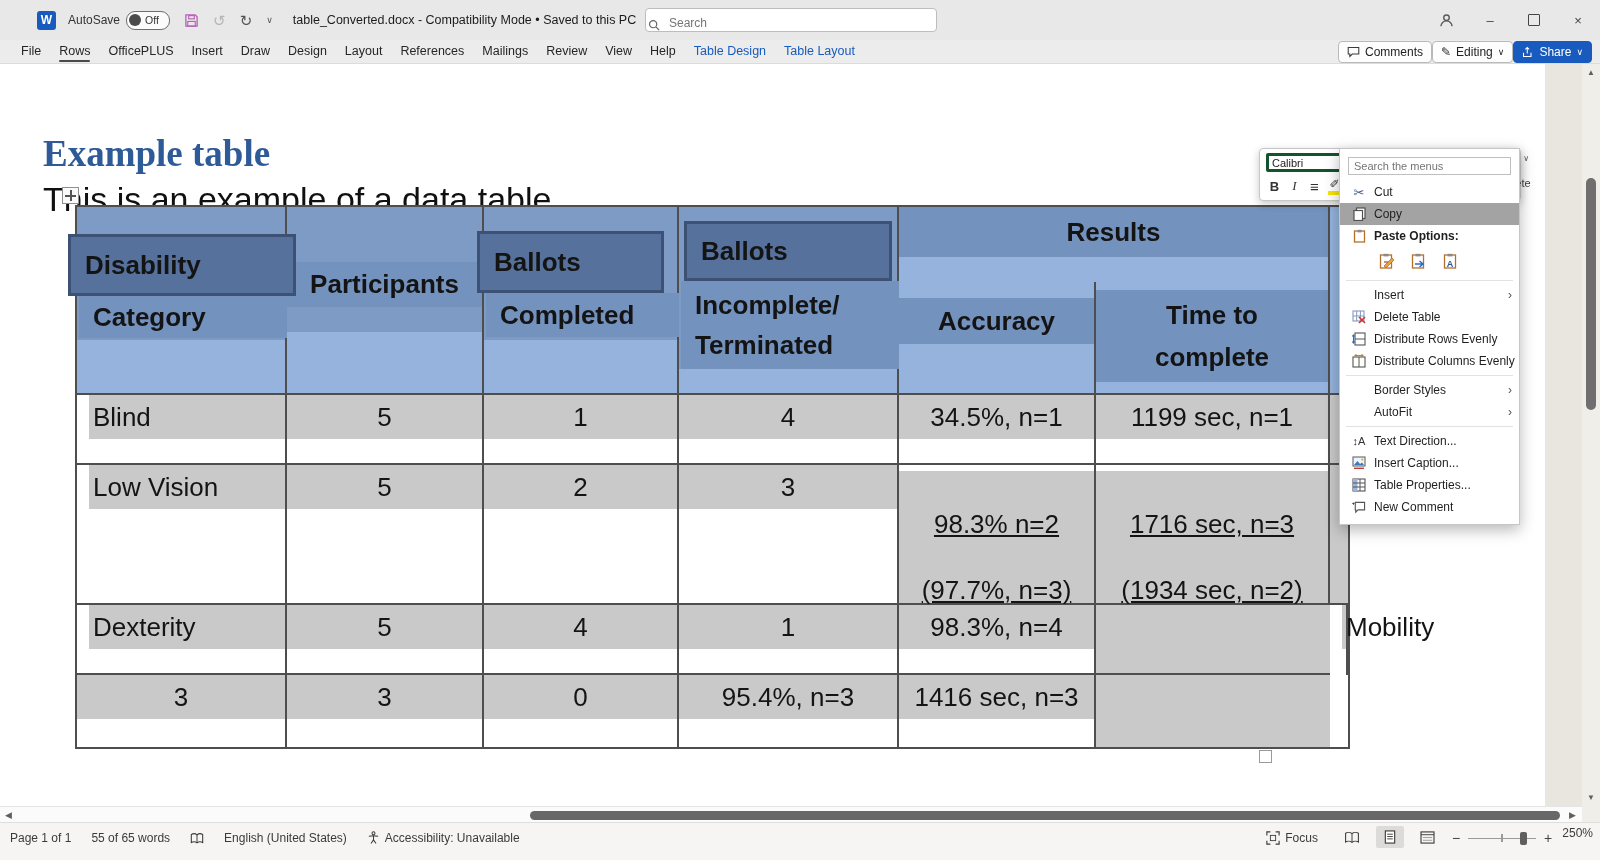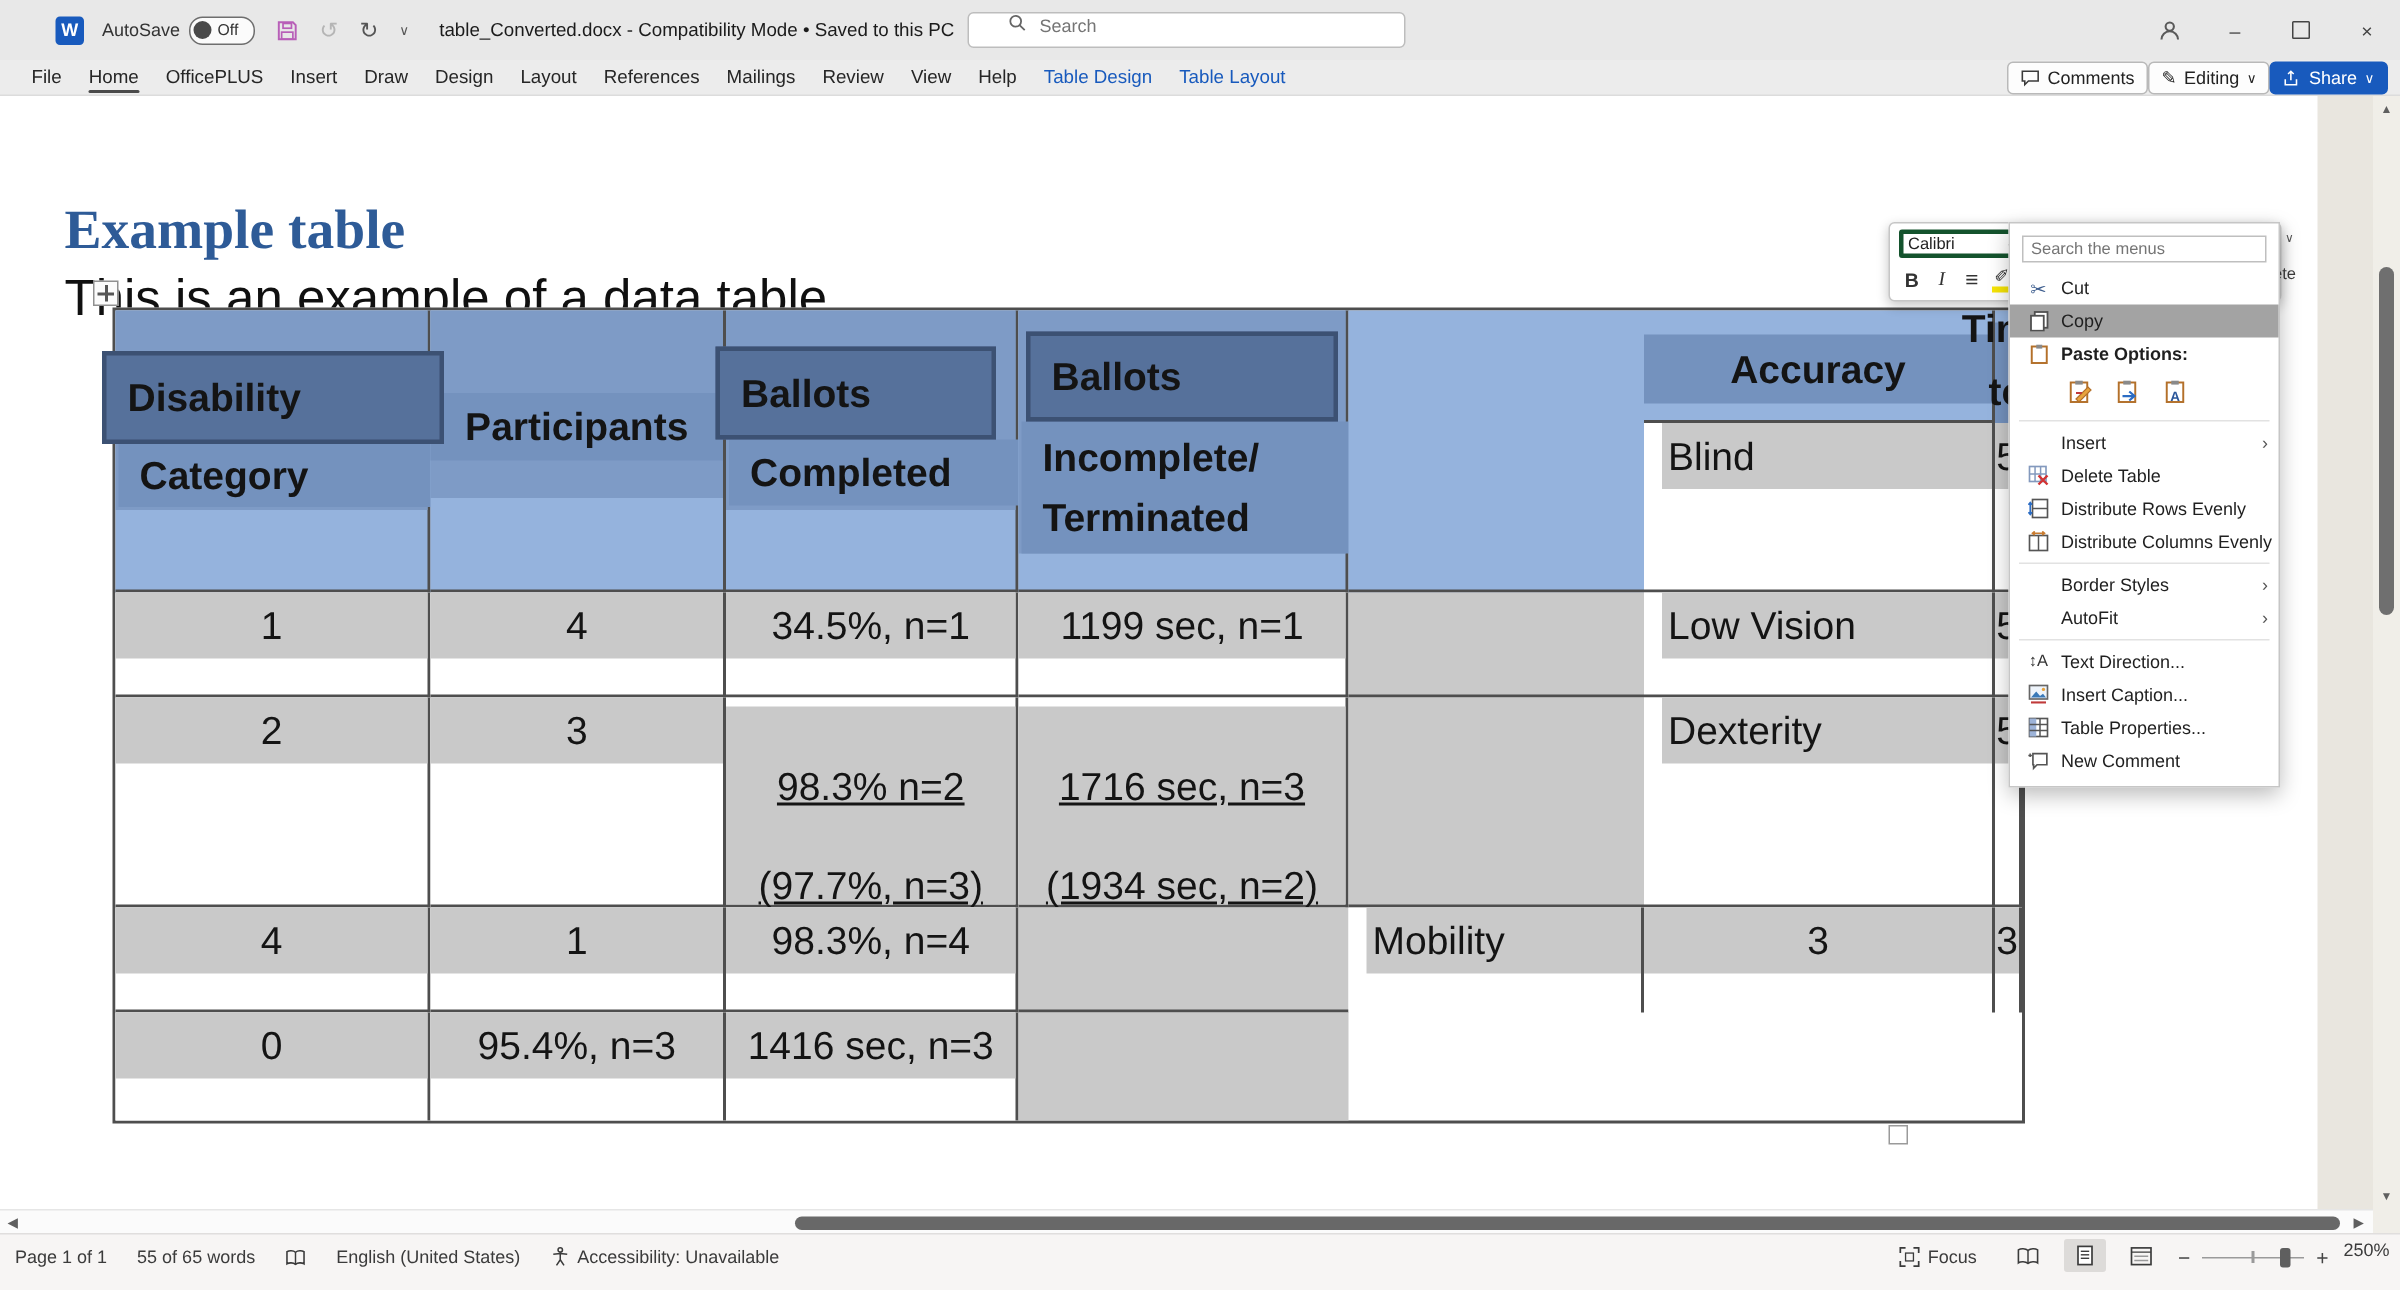--- a/index.html
+++ b/index.html
@@ -11,21 +11,21 @@
   .word-logo{width:19px;height:19px;margin-left:37px;background:#185abd;border-radius:3px;color:#fff;font-weight:bold;font-size:12px;display:flex;align-items:center;justify-content:center;}
   .autosave{display:flex;align-items:center;gap:6px;margin-left:12px;font-size:12px;color:#333;}
   .toggle{width:38px;height:17px;border:1px solid #6e6e6e;border-radius:9px;background:#fbfbfb;display:flex;align-items:center;padding:0 2px;gap:4px;}
   .knob{width:12px;height:12px;border-radius:50%;background:#4a4a4a;}
   .toggle-state{font-size:10.5px;color:#333;}
   .qat{display:flex;align-items:center;gap:14px;margin-left:14px;color:#555;}
   .qat .gi{font-size:15px;line-height:1;}
   .undo-faded{color:#b5b5b5;}
   .chev{font-size:9px;color:#555;}
   .doc-title{margin-left:20px;font-size:12.5px;color:#1b1b1b;display:flex;align-items:center;gap:18px;white-space:nowrap;}
-  .search-box{position:absolute;left:645px;top:8px;width:292px;height:24px;background:#fff;border:1px solid #bdbdbd;border-radius:4px;display:flex;align-items:flex-start;gap:7px;padding-left:26px;box-sizing:border-box;}
+  .search-box{position:absolute;left:645px;top:8px;width:292px;height:24px;background:#fff;border:1px solid #bdbdbd;border-radius:4px;display:flex;align-items:flex-end;gap:7px;padding-left:2px;box-sizing:border-box;}
   .search-box input{border:none;outline:none;font-size:12px;color:#444;background:transparent;width:230px;font-family:"Liberation Sans",sans-serif;}
   .tb-right{position:absolute;right:0;top:0;height:40px;display:flex;align-items:center;gap:0;}
   .winbtn{width:44px;height:40px;display:flex;align-items:center;justify-content:center;color:#444;font-size:13px;}
   .maxi{width:10px;height:10px;border:1.2px solid #444;border-radius:1px;}
 
   
   .tabrow{position:absolute;top:40px;left:0;width:1600px;height:24px;background:#ececec;border-bottom:1px solid #dcdcdc;display:flex;align-items:center;box-sizing:border-box;}
   .tabs{display:flex;align-items:center;margin-left:12px;height:100%;}
   .tab{padding:0 9px;font-size:12.5px;color:#262626;line-height:23px;position:relative;white-space:nowrap;}
   .tab.active::after{content:"";position:absolute;left:9px;right:9px;bottom:1px;height:2.5px;background:#4a4a4a;border-radius:2px;}
@@ -182,21 +182,21 @@
       <span class="winbtn">
           <span class="maxi"></span>
         </span>
       <span class="winbtn">×</span>
     </div>
   </div>
 
   <div class="tabrow">
     <div class="tabs">
       <span class="tab">File</span>
-      <span class="tab active">Home</span>
+      <span class="tab active">Rows</span>
       <span class="tab">OfficePLUS</span>
       <span class="tab">Insert</span>
       <span class="tab">Draw</span>
       <span class="tab">Design</span>
       <span class="tab">Layout</span>
       <span class="tab">References</span>
       <span class="tab">Mailings</span>
       <span class="tab">Review</span>
       <span class="tab">View</span>
       <span class="tab">Help</span>
@@ -258,20 +258,25 @@
         </div>
       </div>
       <div class="cell hdr rspan">
         <div class="darkzone" style="height:162px;"></div>
         <div class="band hpad" style="left:2px;width:212px;top:74px;height:88px;flex-direction:column;align-items:flex-start;justify-content:center;line-height:40px;">
           <span>Incomplete/</span>
           <span>Terminated</span>
         </div>
         <div class="selbox hpad" style="left:5px;width:208px;top:14px;height:60px;">
           <span>Ballots</span>
+        </div>
+      </div>
+      <div class="cell hdr cspan" style="border-bottom:none;">
+        <div class="band hcenter" style="left:0;right:0;top:0;height:50px;">
+          <span>Results</span>
         </div>
       </div>
       <div class="cell hdr strip-h rspan nbr"></div>
       <div class="cell hdr">
         <div class="band hcenter" style="left:0;right:0;top:16px;height:46px;">
           <span>Accuracy</span>
         </div>
       </div>
       <div class="cell hdr">
         <div class="band hcenter" style="left:0;right:0;top:8px;height:92px;flex-direction:column;justify-content:center;line-height:42px;">

